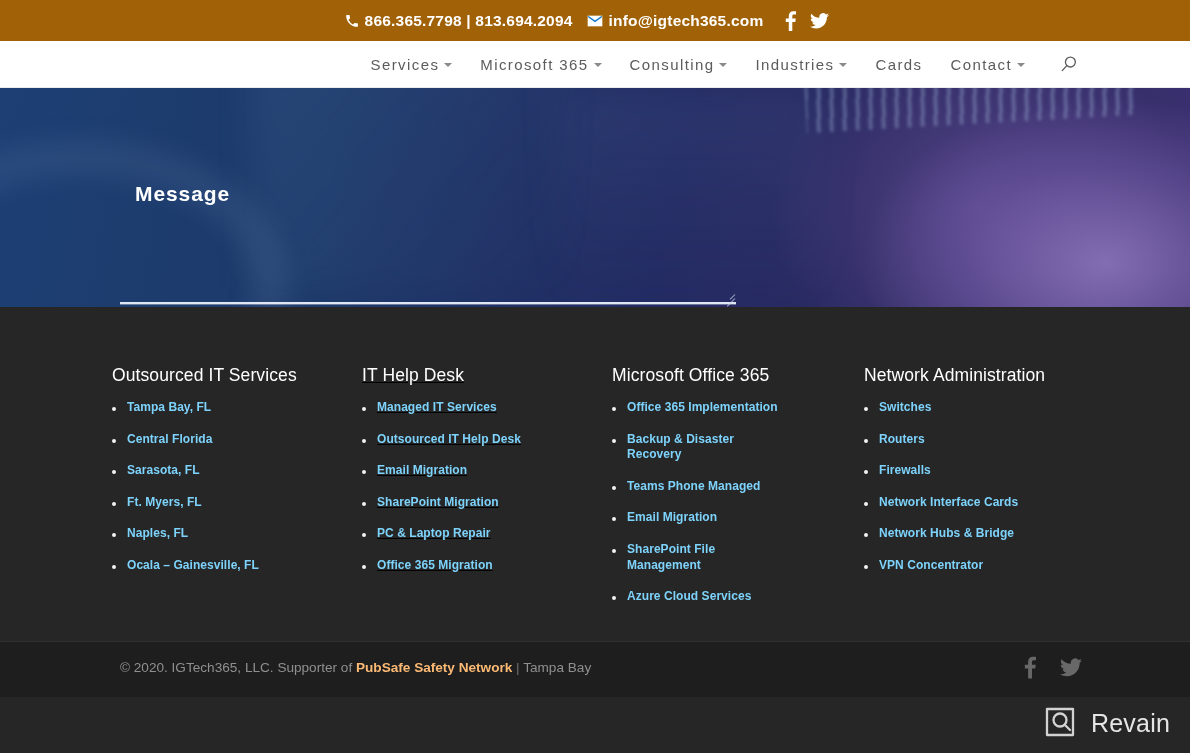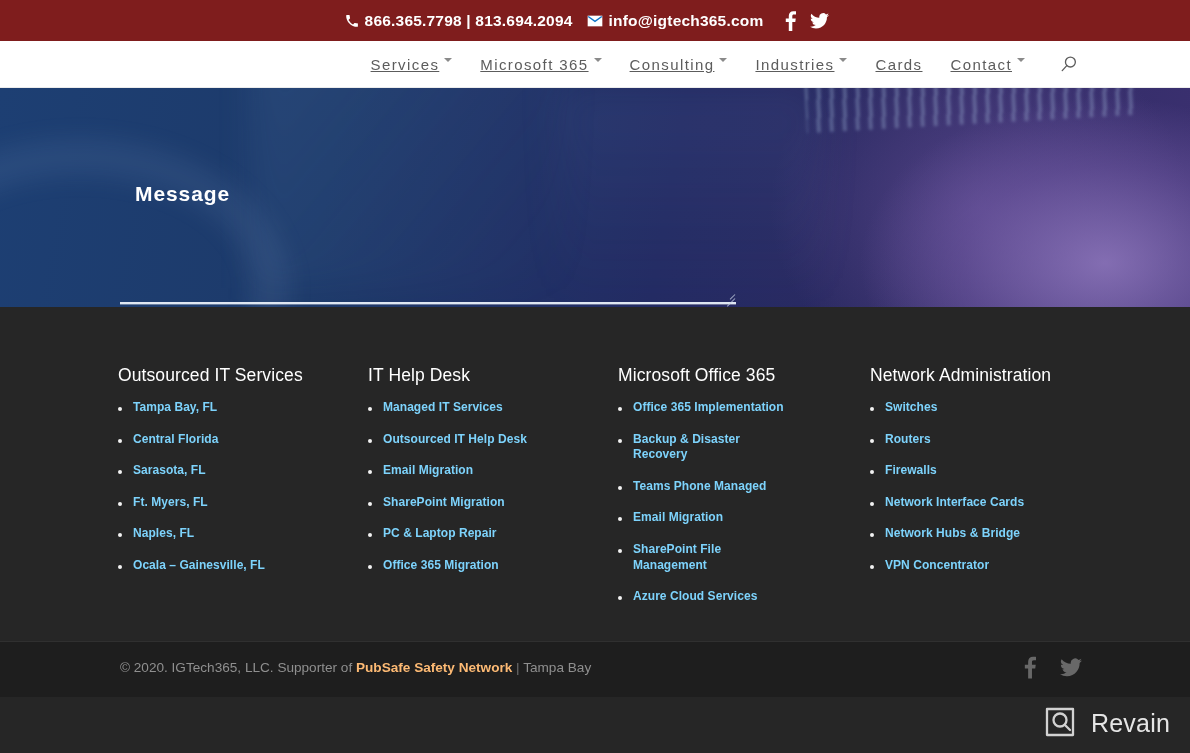--- a/index.html
+++ b/index.html
@@ -6,21 +6,21 @@
   * { margin:0; padding:0; box-sizing:border-box; }
   html, body {
     width:1190px; height:753px;
     font-family:"Liberation Sans", sans-serif;
     background:#262626; overflow:hidden;
   }
 
   
   .topbar{
     height:41px; width:100%;
-    background:#7f1d1d;
+    background:#a16207;
     display:flex; align-items:center; justify-content:center;
     position:relative;
   }
   .topbar-inner{
     display:flex; align-items:center; gap:14px;
     margin-left:-16px;
   }
   .tb-phone, .tb-email{
     display:flex; align-items:center; gap:6px;
     color:#ffffff; font-size:15.5px; font-weight:bold;
@@ -33,23 +33,23 @@
   
   .nav{
     height:47px; width:100%;
     background:#ffffff;
     display:flex; align-items:center; justify-content:flex-end;
     padding-right:112px;
     border-bottom:1px solid #ececec;
   }
   .nav-items{ display:flex; align-items:center; gap:28px; }
   .nav-item{
-    display:flex; align-items:flex-start; gap:5px;
+    display:flex; align-items:center; gap:5px;
     color:#5c5c5c; font-size:15px; letter-spacing:1.4px;
-    cursor:pointer; white-space:nowrap;text-decoration:underline;
+    cursor:pointer; white-space:nowrap;
   }
   .caret{
     width:0;height:0;
     border-left:4px solid transparent;
     border-right:4px solid transparent;
     border-top:4.5px solid #8a8a8a;
     margin-top:2px;
   }
   .nav-search{ margin-left:6px; display:flex; align-items:center; cursor:pointer; }
 
@@ -105,26 +105,26 @@
   }
   .resize-grip i:nth-child(1){ top:10px; width:11px; }
   .resize-grip i:nth-child(2){ top:6px;  width:7px; }
 
   
   .footer{
     background:#262626; width:100%; height:390px;
     position:relative;
   }
   .footer-cols{
-    position:absolute; left:118px; top:58px; width:1000px;
+    position:absolute; left:112px; top:58px; width:1000px;
     display:flex;
   }
   .fcol{ }
   .fcol.c1{ width:250px; }
-  .fcol.c2{ width:250px; }
+  .fcol.c2{ width:250px;text-decoration:underline; }
   .fcol.c3{ width:252px; }
   .fcol.c4{ width:248px; }
   .fcol h4{
     color:#ffffff; font-size:17.5px; font-weight:normal;
     margin-bottom:14px; letter-spacing:.1px;
   }
   .fcol ul{ list-style:none; }
   .fcol li{
     position:relative; padding-left:15px;
     color:#7dd3fc; font-size:12px; font-weight:bold;

